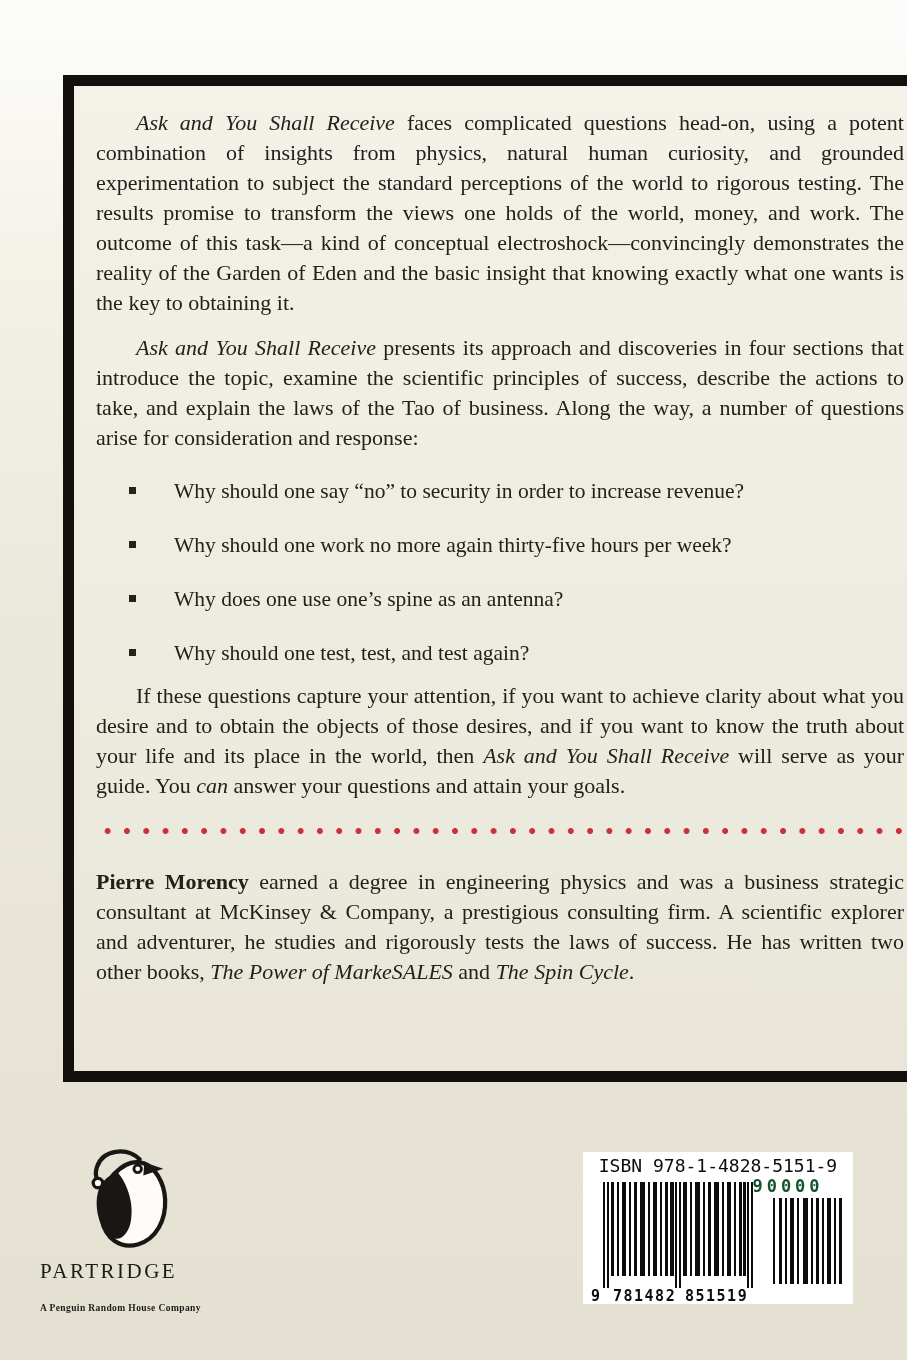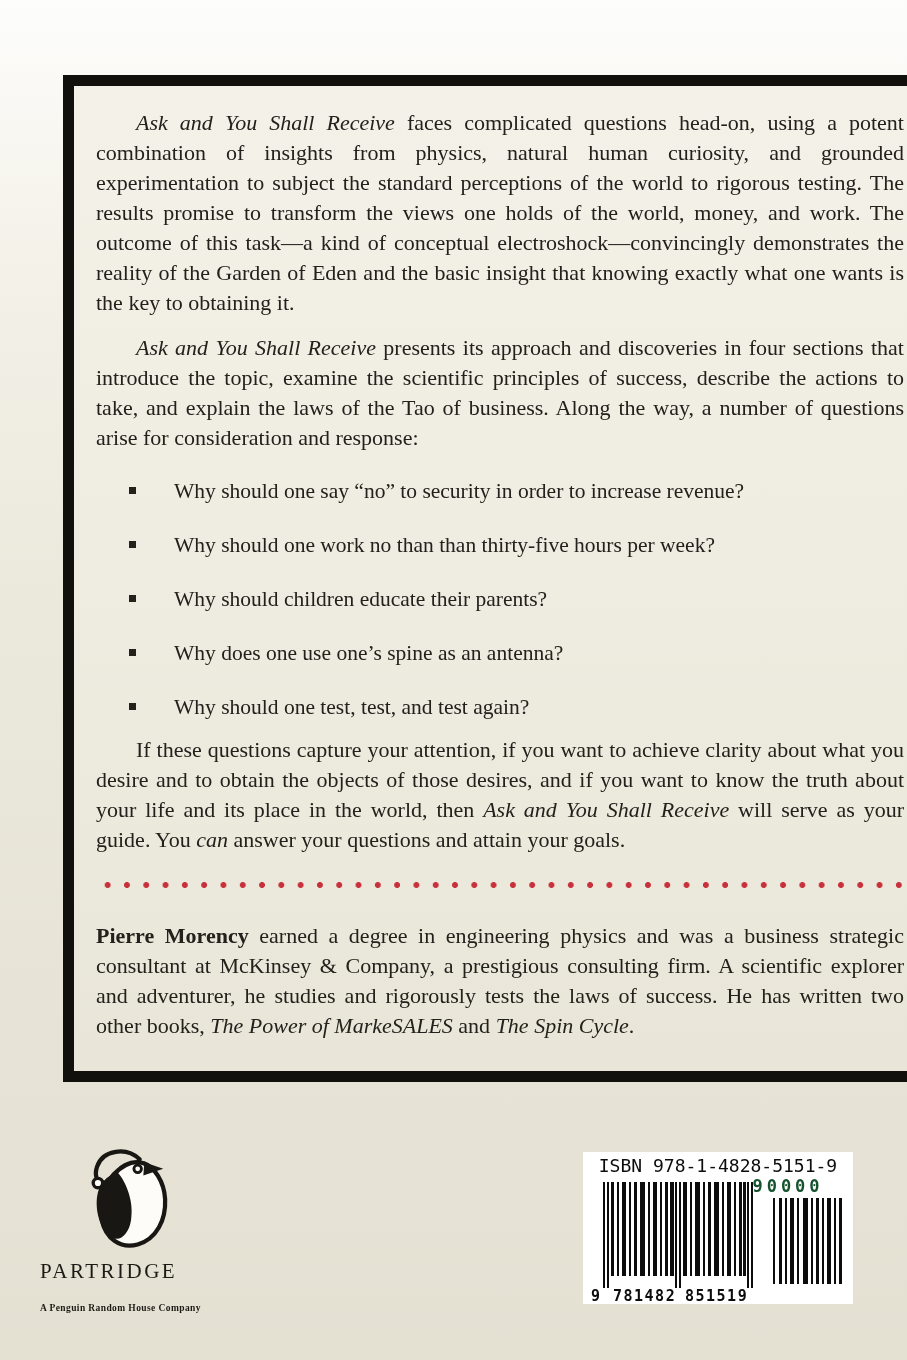--- a/index.html
+++ b/index.html
@@ -140,22 +140,22 @@
 <body>
 
 <div class="page">
 
   <div class="frame">
     <p class="para"><span style="font-style: italic;">Ask and You Shall Receive</span><span> faces complicated questions head-on, using a potent combination of insights from physics, natural human curiosity, and grounded experimentation to subject the standard perceptions of the world to rigorous testing. The results promise to transform the views one holds of the world, money, and work. The outcome of this task—a kind of conceptual electroshock—convincingly demonstrates the reality of the Garden of Eden and the basic insight that knowing exactly what one wants is the key to obtaining it.</span></p>
     <p class="para tight"><span style="font-style: italic;">Ask and You Shall Receive</span><span> presents its approach and discoveries in four sections that introduce the topic, examine the scientific principles of success, describe the actions to take, and explain the laws of the Tao of business. Along the way, a number of questions arise for consideration and response:</span></p>
 
     <ul class="bullets">
       <li><span class="sq"></span><span>Why should one say “no” to security in order to increase revenue?</span></li>
-      <li><span class="sq"></span><span>Why should one work no than than thirty-five hours per week?</span></li>
-      <li><span class="sq"></span><span>Why should children educate their parents?</span></li>
+      <li><span class="sq"></span><span>Why should one work no more again thirty-five hours per week?</span></li>
+      <li><span class="sq"></span></li>
       <li><span class="sq"></span><span>Why does one use one’s spine as an antenna?</span></li>
       <li><span class="sq"></span><span>Why should one test, test, and test again?</span></li>
     </ul>
 
     <p class="para"><span>If these questions capture your attention, if you want to achieve clarity about what you desire and to obtain the objects of those desires, and if you want to know the truth about your life and its place in the world, then </span><span style="font-style: italic;">Ask and You Shall Receive</span><span> will serve as your guide. You </span><span style="font-style: italic;">can</span><span> answer your questions and attain your goals.</span></p>
 
     <div class="divider"></div>
 
     <p class="para bio"><span style="font-weight: bold;">Pierre Morency</span><span> earned a degree in engineering physics and was a business strategic consultant at McKinsey &amp; Company, a prestigious consulting firm. A scientific explorer and adventurer, he studies and rigorously tests the laws of success. He has written two other books, </span><span style="font-style: italic;">The Power of MarkeSALES</span><span> and </span><span style="font-style: italic;">The Spin Cycle</span><span>.</span></p>
   </div>

